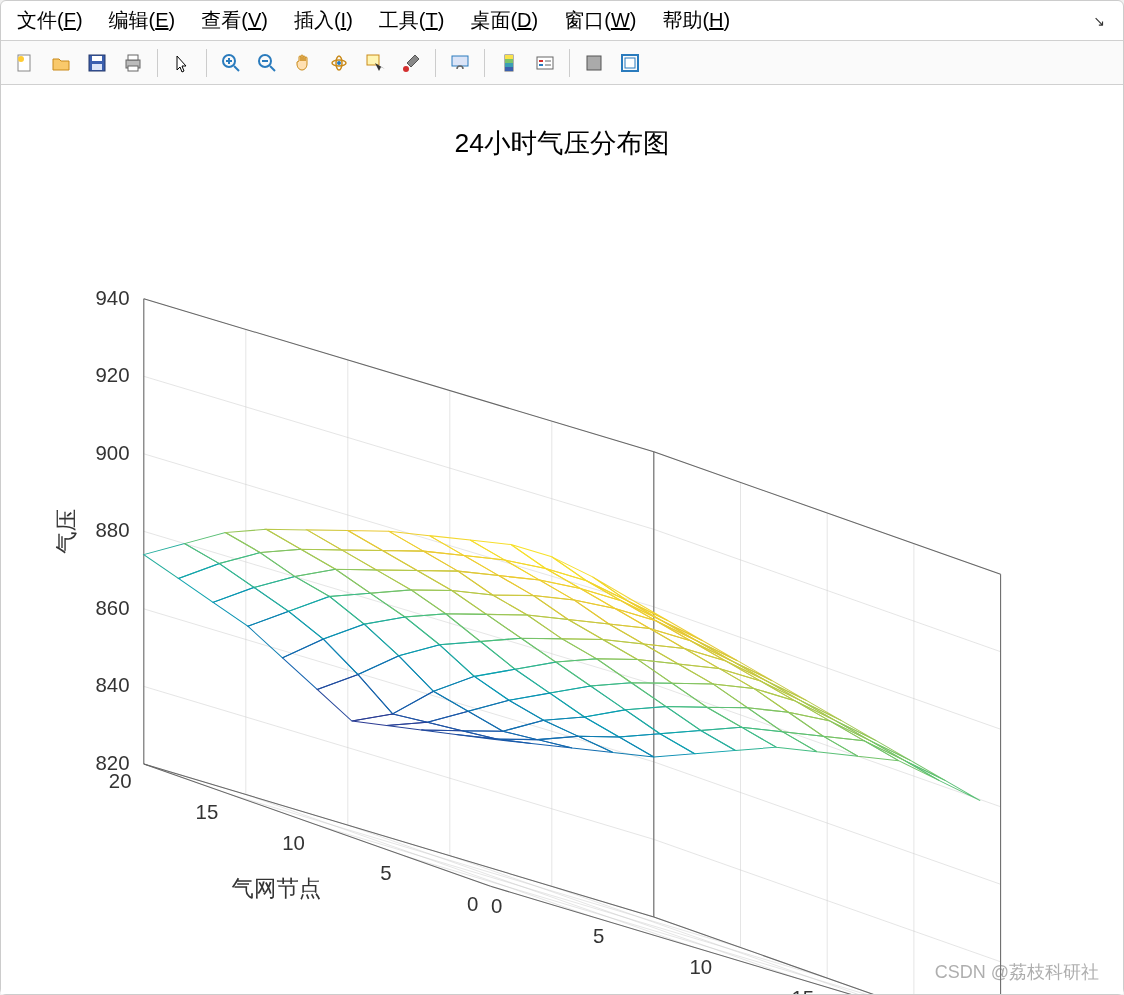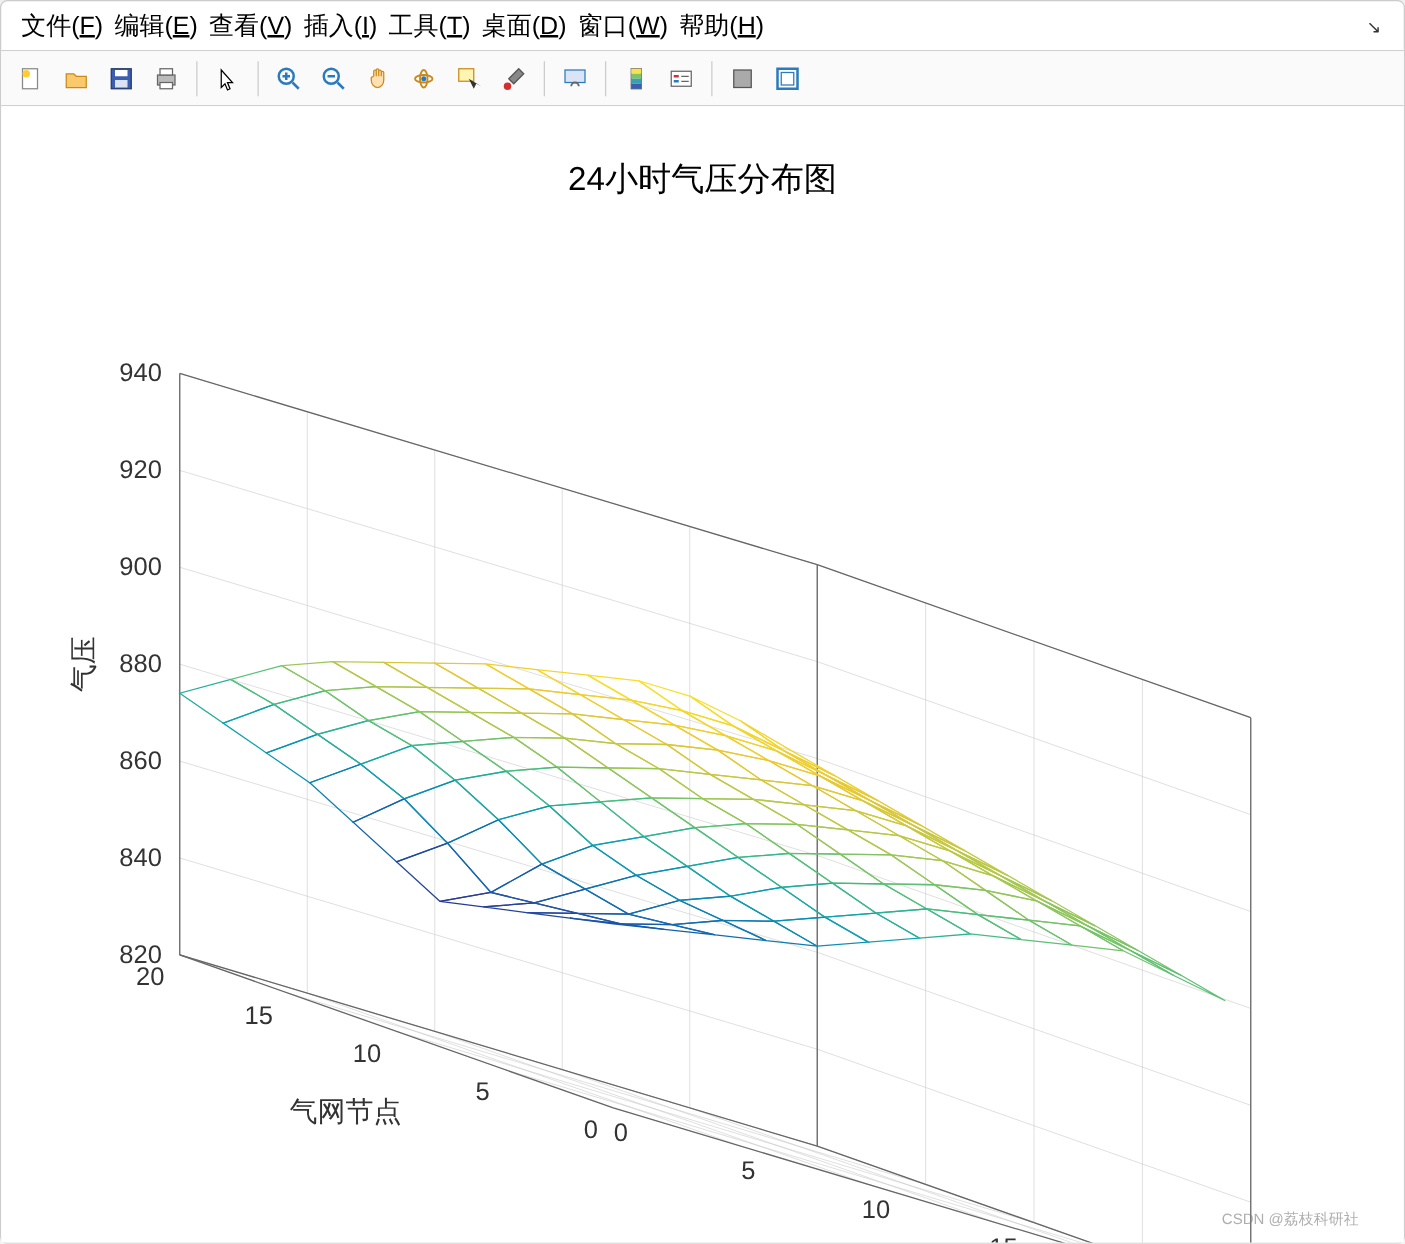--- a/index.html
+++ b/index.html
@@ -28,21 +28,21 @@
     .title { font-size: 20px; color: #000; flex: 1; }
     .winbtns { display: flex; gap: 0; }
     .winbtn {
       width: 60px; height: 48px; display: flex;
       align-items: center; justify-content: center;
       font-size: 20px; color: #333; cursor: default;
     }
     .menubar {
       height: 40px; display: flex; align-items: center;
       padding: 0 12px; border-bottom: 1px solid #d0d0d0;
-      gap: 1px;
+      gap: 18px;
     }
     .menu-item {
       font-size: 20px; color: #000;
       padding: 2px 4px; cursor: default;
     }
     .menu-item u { text-decoration: underline; }
     .menu-spacer { flex: 1; }
     .menu-arrow { font-size: 14px; color: #333; padding-right: 6px; }
     .toolbar {
       height: 44px; display: flex; align-items: center;
@@ -60,22 +60,22 @@
     }
     #chart-svg {
       position: absolute; inset: 0; width: 100%; height: 100%;
     }
     .axis-label { font-size: 22px; fill: #333; }
     .tick-label { font-size: 20px; fill: #333; }
     .chart-title { font-size: 26px; fill: #000; text-anchor: middle; }
     .axis-line { stroke: #666; stroke-width: 1; fill: none; }
     .grid-line { stroke: #ccc; stroke-width: 0.5; fill: none; }
     .watermark {
-      position: absolute; right: 36px; bottom: 10px;
-      font-size: 12px; color: rgba(120,120,120,0.6);
+      position: absolute; right: 24px; bottom: 10px;
+      font-size: 18px; color: rgba(120,120,120,0.6);
     }
   </style>
 </head>
 <body>
 
 <div class="window">
 
 
   <div class="menubar">
     <span class="menu-item"><span>文件</span>(<u>F</u>)</span>

